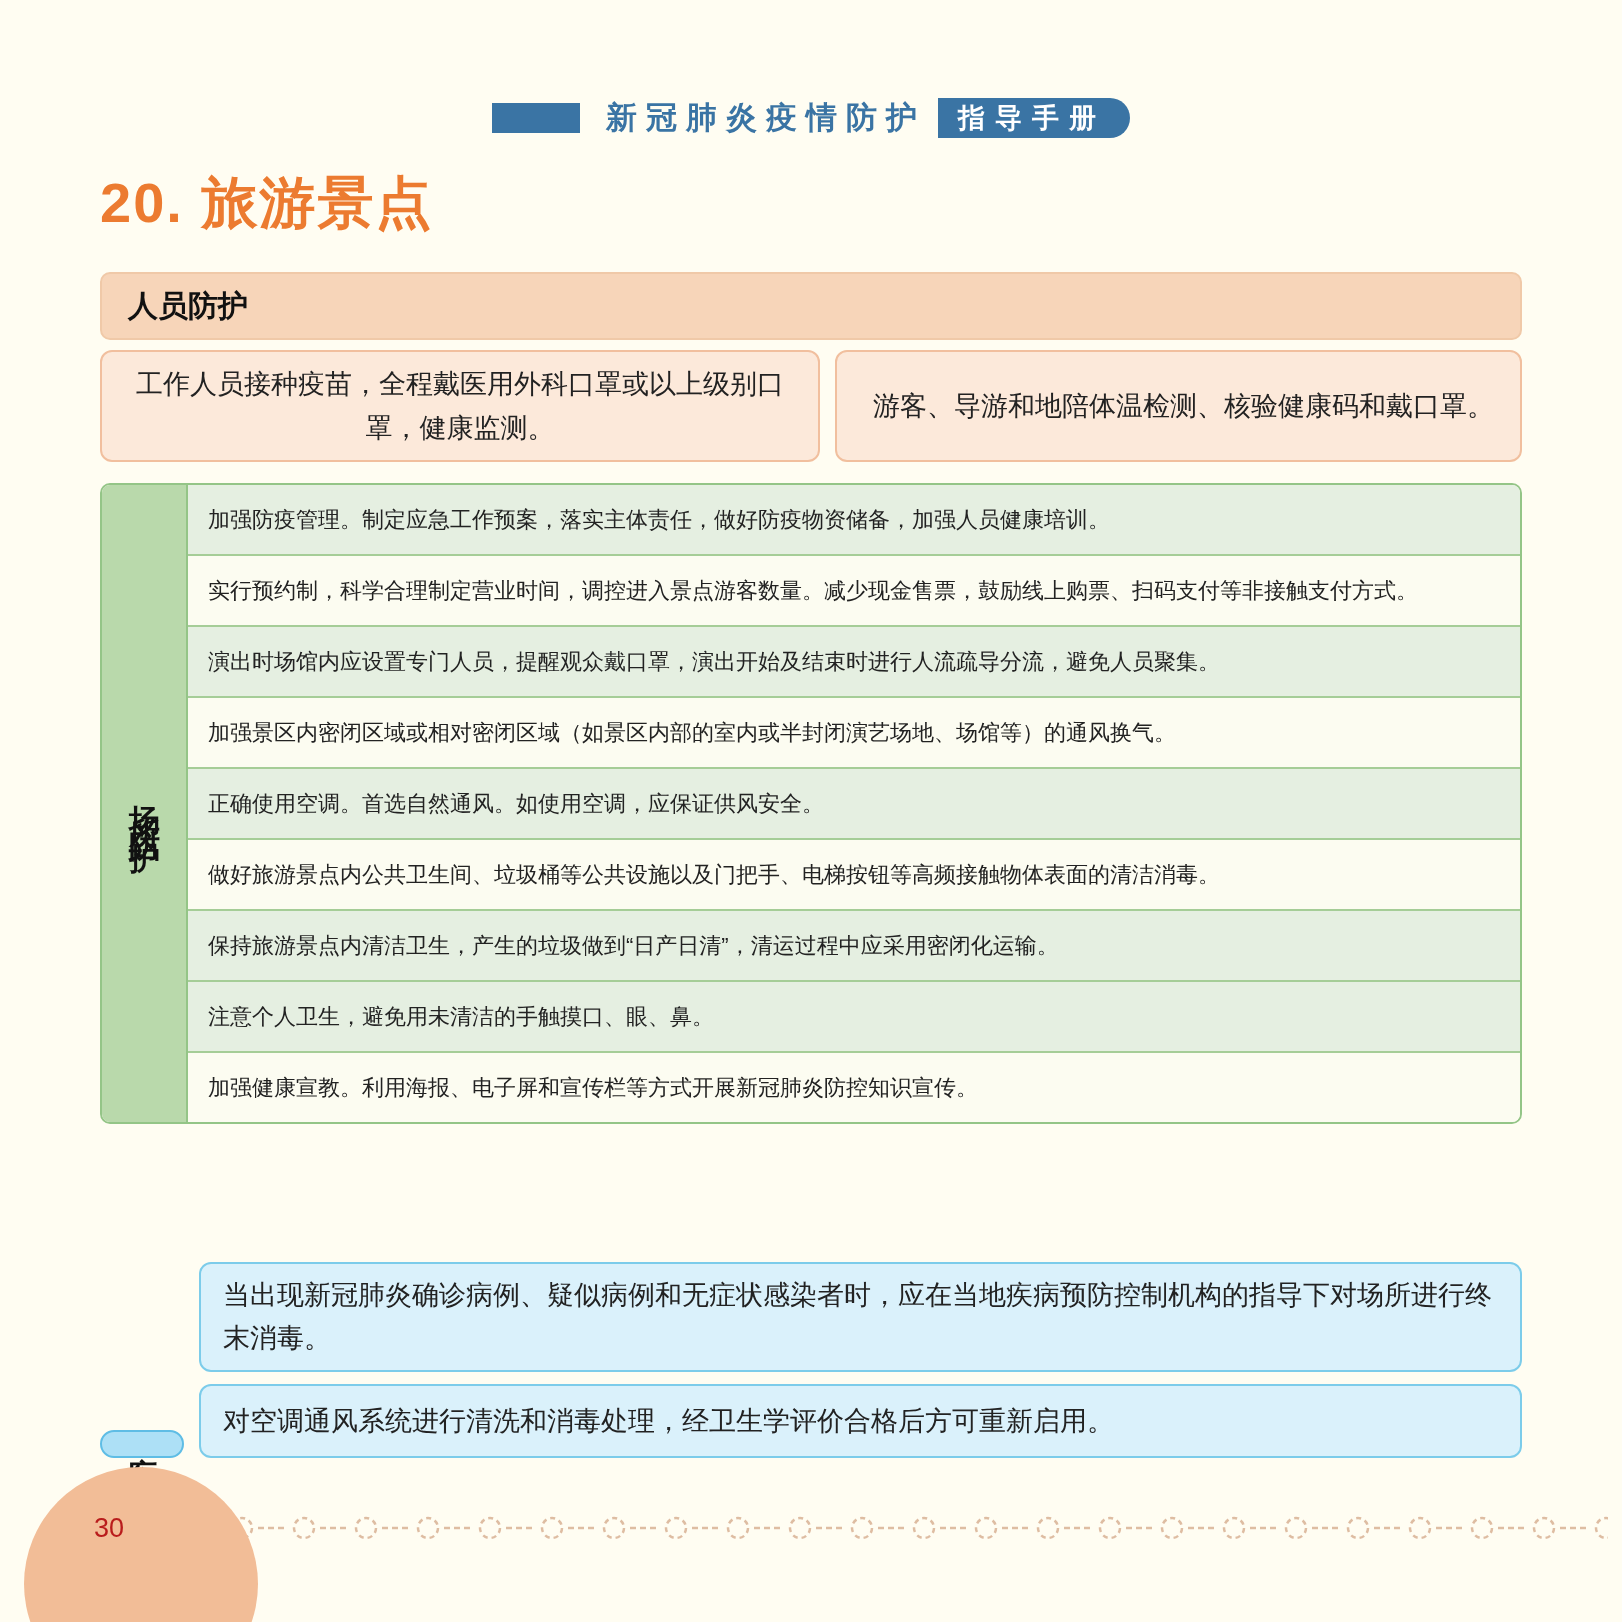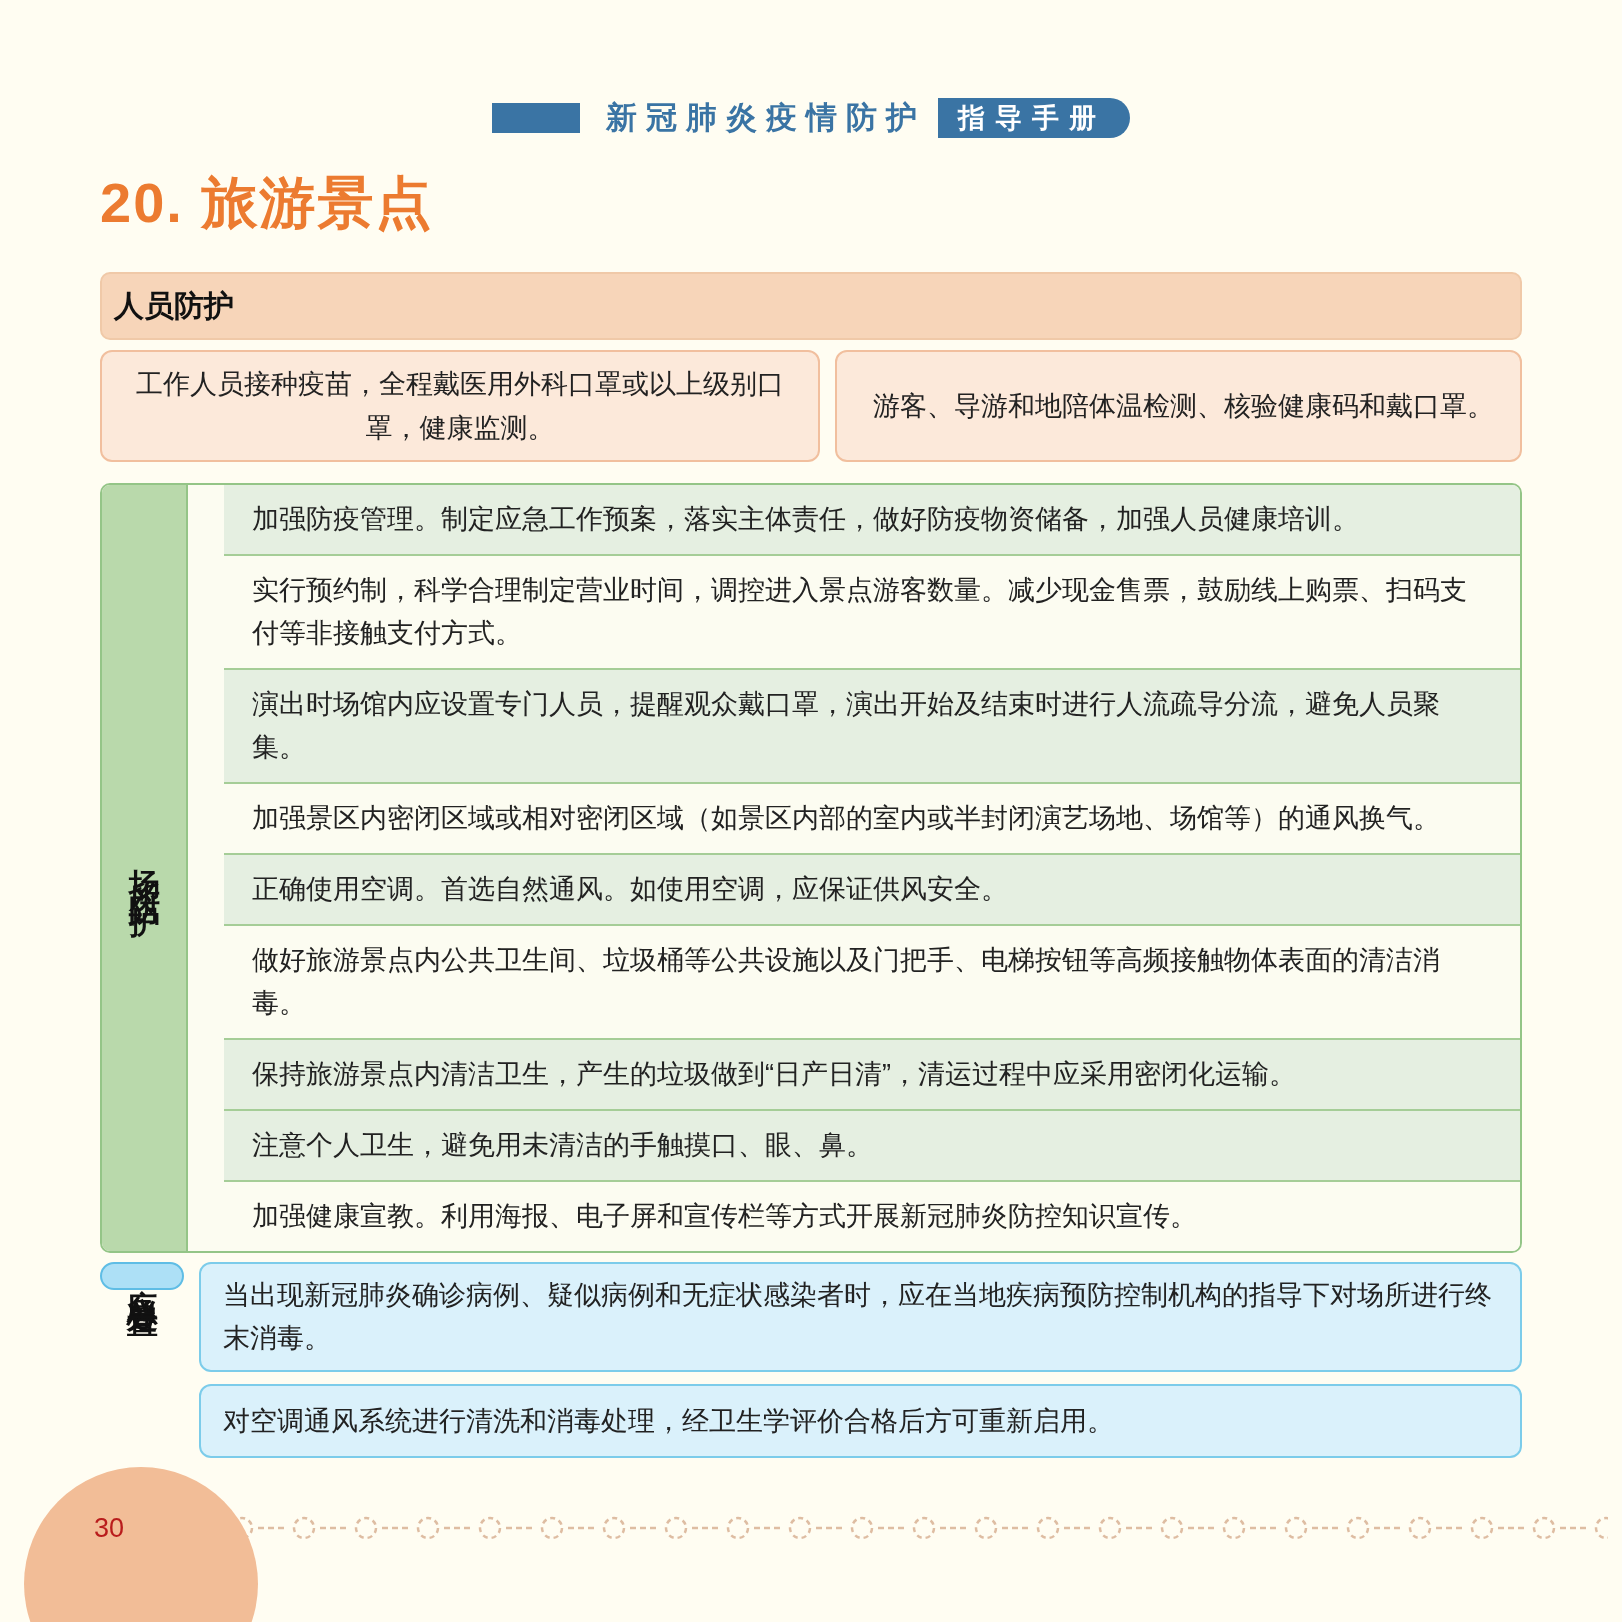--- a/index.html
+++ b/index.html
@@ -38,21 +38,21 @@
     margin-left:12px;background:var(--accent-blue);color:#fff;font-weight:bold;
     font-size:27px;letter-spacing:10px;height:40px;display:flex;align-items:center;
     padding:0 24px 0 20px;border-radius:0 21px 21px 0;white-space:nowrap;
   }
   
   .ptitle{position:absolute;top:166px;left:100px;margin:0;font-size:56px;font-weight:bold;color:var(--title-orange);letter-spacing:2px;}
   
   .pers-head{
     position:absolute;top:272px;left:100px;width:1422px;height:68px;box-sizing:border-box;
     background:var(--peach-head);border:2px solid #f0c9a8;border-radius:10px;
-    display:flex;align-items:center;padding-left:12px;
+    display:flex;align-items:center;padding-left:26px;
     font-size:30px;font-weight:bold;color:#111;
   }
   .pers-row{position:absolute;top:350px;left:100px;width:1422px;display:flex;gap:15px;}
   .pbox{
     box-sizing:border-box;background:var(--peach-box);border:2px solid var(--peach-border);
     border-radius:12px;min-height:112px;font-size:27px;line-height:44px;
     padding:10px 22px;display:flex;align-items:center;
   }
   .pbox-left{width:720px;text-align:center;}
   .pbox-right{flex:1;padding-left:36px;}
@@ -63,28 +63,28 @@
     display:flex;background:var(--cream-row);
   }
   .venue-side{
     width:84px;background:var(--green-side);border-right:2px solid var(--green-border);
     display:flex;align-items:center;justify-content:center;
     writing-mode:vertical-rl;text-orientation:upright;
     font-weight:bold;font-size:31px;letter-spacing:12px;color:#111;
   }
   .venue-rows{flex:1;display:flex;flex-direction:column;}
   .vrow{
-    padding:13px 28px;font-size:27px;line-height:43px;
-    display:flex;align-items:center;min-height:43px;margin-left:36px;
+    padding:13px 20px;font-size:22px;line-height:43px;
+    display:flex;align-items:center;min-height:43px;
   }
   .vrow + .vrow{border-top:2px solid #a5cd97;}
   .vrow.green{background:var(--green-row);}
   .vrow.cream{background:var(--cream-row);}
   
-  .emergency{position:absolute;top:1262px;left:100px;width:1422px;display:flex;gap:15px;align-items:flex-start;}
+  .emergency{position:absolute;top:1262px;left:100px;width:1422px;display:flex;gap:15px;align-items:flex-end;}
   .em-side{
     width:84px;box-sizing:border-box;background:var(--blue-side);border:2px solid var(--blue-side-border);
     border-radius:14px;display:flex;align-items:center;justify-content:center;
     writing-mode:vertical-rl;text-orientation:upright;
     font-weight:bold;font-size:31px;letter-spacing:6px;color:#111;
   }
   .em-boxes{flex:1;display:flex;flex-direction:column;gap:12px;}
   .em-box{
     box-sizing:border-box;background:var(--blue-box);border:2px solid var(--blue-box-border);
     border-radius:12px;padding:10px 22px;font-size:27px;line-height:43px;

